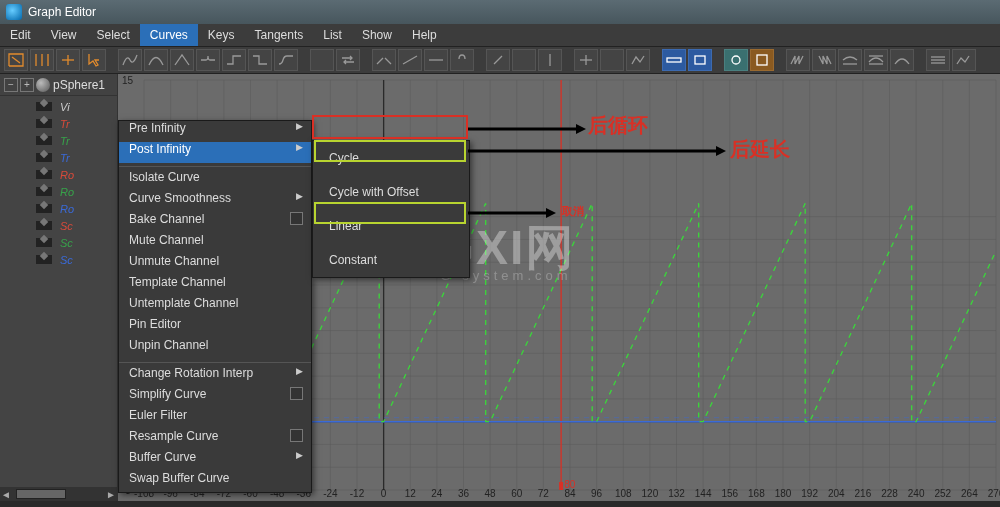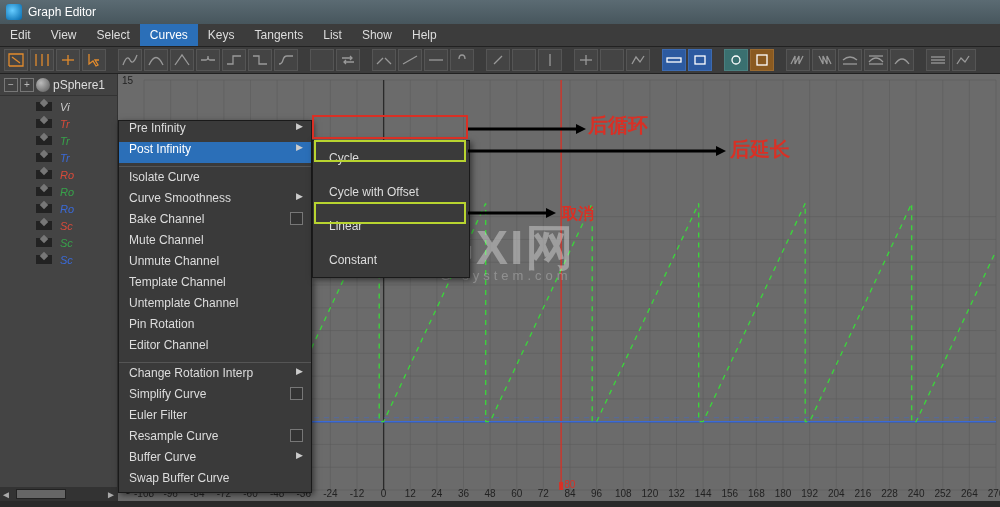--- a/index.html
+++ b/index.html
@@ -64,21 +64,21 @@
 
   
   .submenu { position:absolute; top:66px; left:312px; width:158px; background:#3a3a3a; border:1px solid #1a1a1a; box-shadow:2px 2px 6px rgba(0,0,0,0.5); z-index:101; font-size:12px; color:#ddd; }
   .submenu .smitem { height:20px; display:flex; align-items:center; padding:17px 16px; }
   
   
   .annot-box-red { position:absolute; border:2px solid #d93025; z-index:102; pointer-events:none;}
   .annot-box-green { position:absolute; border:2px solid #b8d430; z-index:102; pointer-events:none;}
   .annot-arrow { position:absolute; z-index:103; pointer-events:none; }
   .annot-text { position:absolute; color:#d93025; font-size:20px; font-weight:bold; z-index:104; pointer-events:none; font-family: "Microsoft YaHei", sans-serif;}
-  .annot-text.small{font-size:16px;}
+  .annot-text.small{font-size:11px;}
 
   
   .statusbar { height:6px; background:#2a2a2a; }
 </style>
 </head>
 <body>
 
 <div class="window">
 
   <div class="titlebar">
@@ -499,24 +499,24 @@
         <div class="dditem">
           <span>Unmute Channel</span>
         </div>
         <div class="dditem">
           <span>Template Channel</span>
         </div>
         <div class="dditem">
           <span>Untemplate Channel</span>
         </div>
         <div class="dditem">
-          <span>Pin Rotation</span>
-        </div>
-        <div class="dditem">
-          <span>Editor Channel</span>
+          <span>Pin Editor</span>
+        </div>
+        <div class="dditem">
+          <span>Unpin Channel</span>
         </div>
         <div class="sep"></div>
         <div class="dditem">
           <span>Change Rotation Interp</span>
           <span class="arrow">▶</span>
         </div>
         <div class="dditem">
           <span>Simplify Curve</span>
           <span class="optbox"></span>
         </div>

